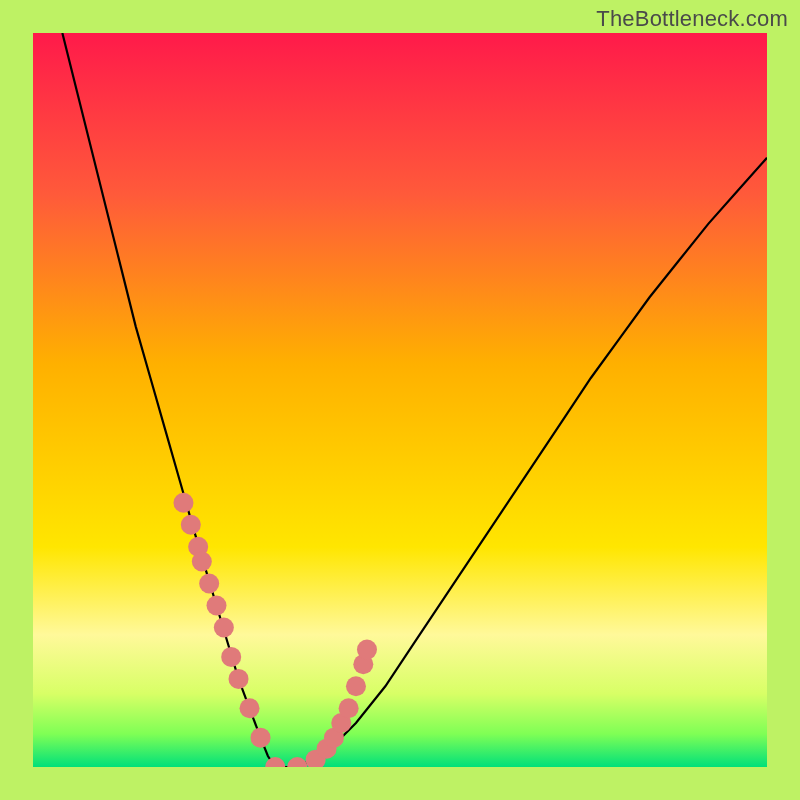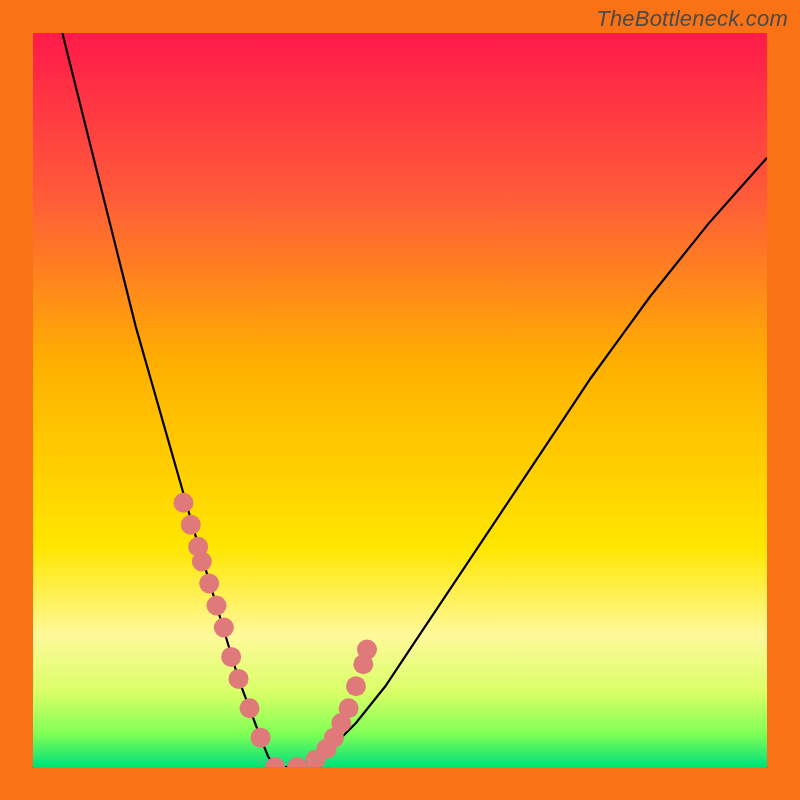--- a/index.html
+++ b/index.html
@@ -1,17 +1,17 @@
 <!DOCTYPE html>
 <html><head>
 <meta charset="utf-8">
 <style>
   * { margin: 0; padding: 0; box-sizing: border-box; }
   body { width: 800px; height: 800px; overflow: hidden; font-family: Arial, sans-serif; }
-  .frame { width: 800px; height: 800px; background: #f97316; position: relative; font-style: italic; }
+  .frame { width: 800px; height: 800px; background: #bef264; position: relative; }
   .plot {
     position: absolute;
     left: 33px; top: 33px;
     width: 734px; height: 734px;
   }
   .watermark {
     position: absolute;
     top: 6px; right: 12px;
     font-size: 22px;
     color: #4a4a4a;

